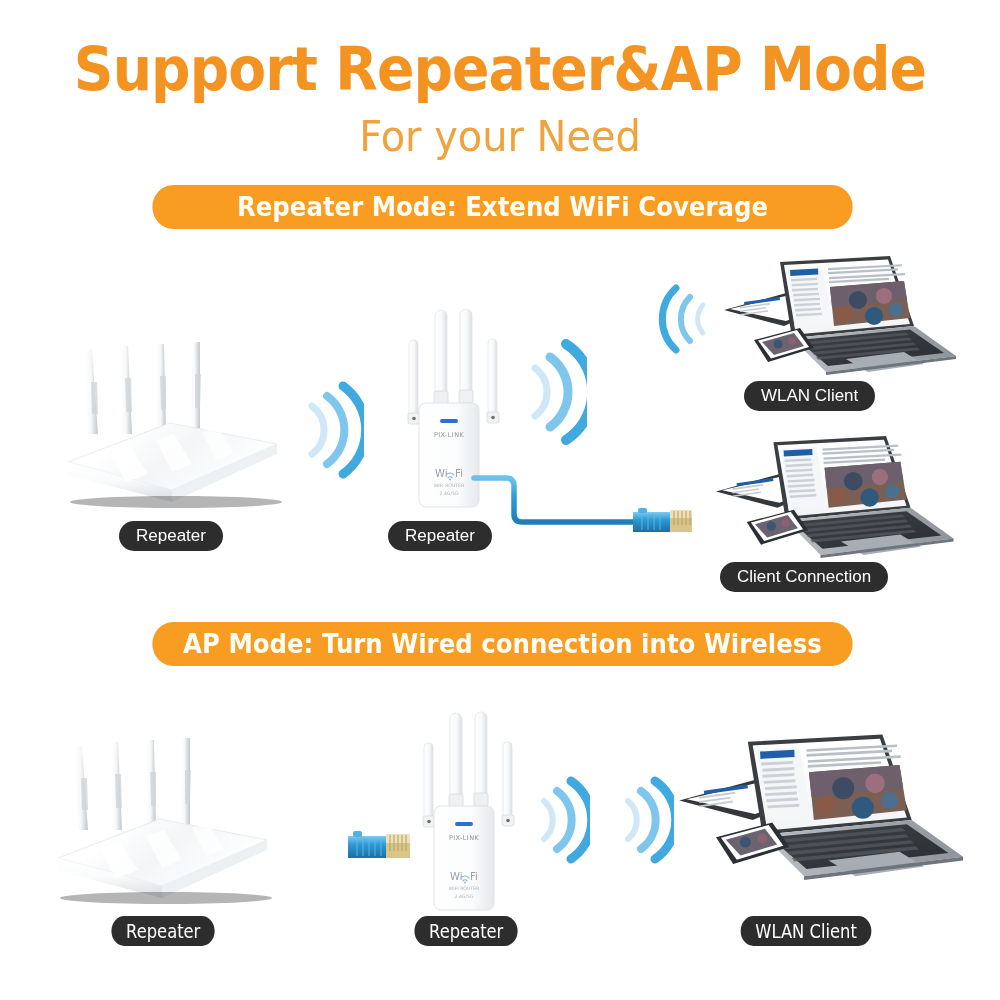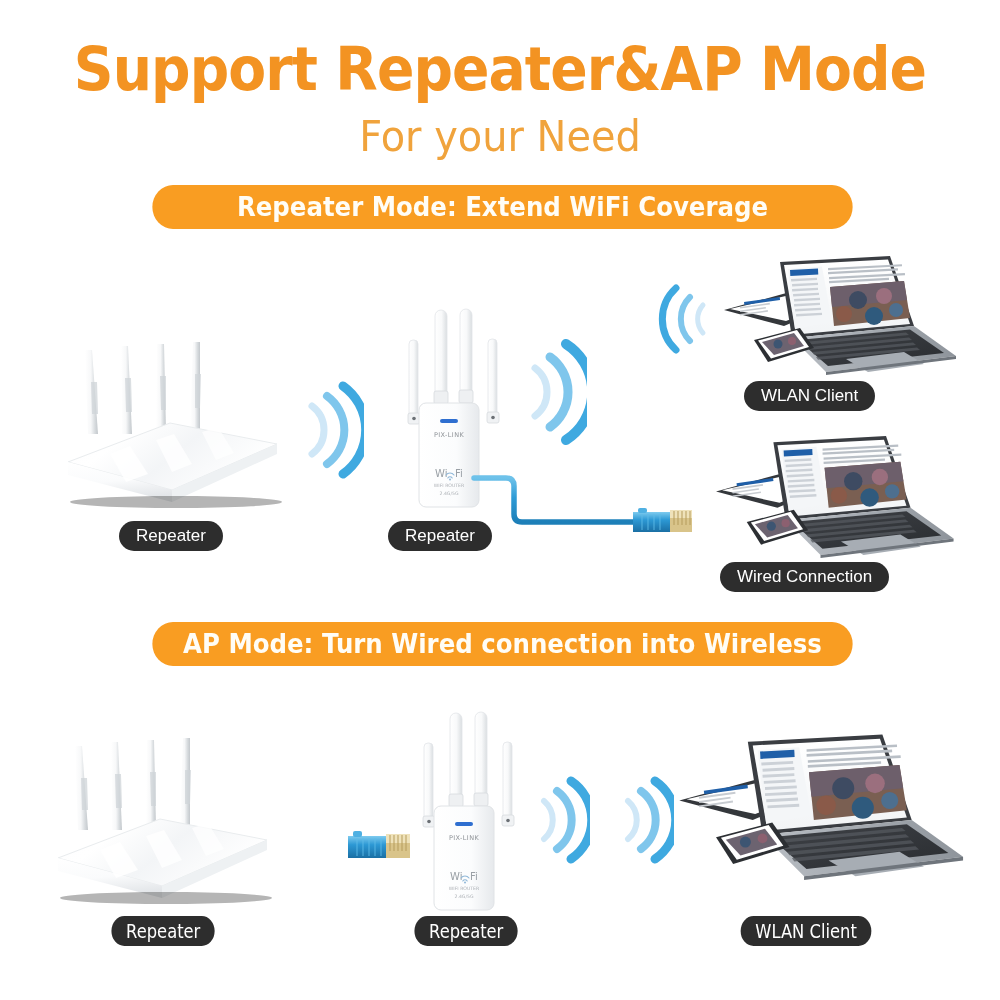--- a/index.html
+++ b/index.html
@@ -432,21 +432,21 @@
       <path d="M40 88.5 L79 78 L91 95 L53 106.5 Z" fill="#ffffff"></path>
       <path d="M44 90 L76 81 L86 94 L56 103 Z" fill="#6c6370"></path>
       <circle cx="60" cy="92" r="4.5" fill="#3d5572"></circle>
       <circle cx="74" cy="89" r="4" fill="#8c6070"></circle>
     </g>
   </svg>
 </div>
 
 <div id="pill-r1" class="pill">Repeater</div>
 <div id="pill-r2" class="pill">Repeater</div>
-<div id="pill-wired" class="pill">Wired Connection</div>
+<div id="pill-wired" class="pill">Client Connection</div>
 
 <div id="banner-ap" class="banner">AP Mode: Turn Wired connection into Wireless</div>
 
 <div class="router" style="left:42px; top:718px; width:250px; height:190px;">
   <svg width="250" height="190" viewBox="0 0 250 190">
     <defs>
       <linearGradient id="antG2" x1="0" y1="0" x2="1" y2="0">
         <stop offset="0%" stop-color="#ffffff"></stop>
         <stop offset="45%" stop-color="#f7f8f9"></stop>
         <stop offset="75%" stop-color="#d8dcdf"></stop>

